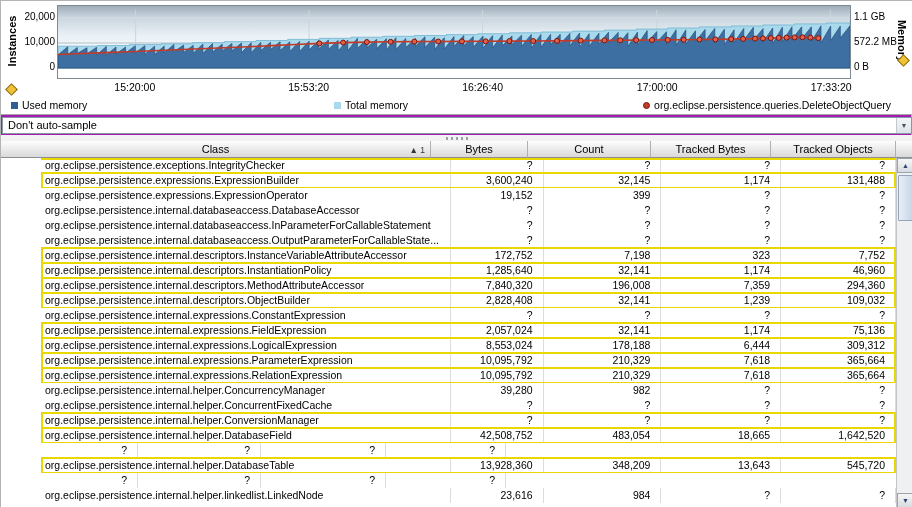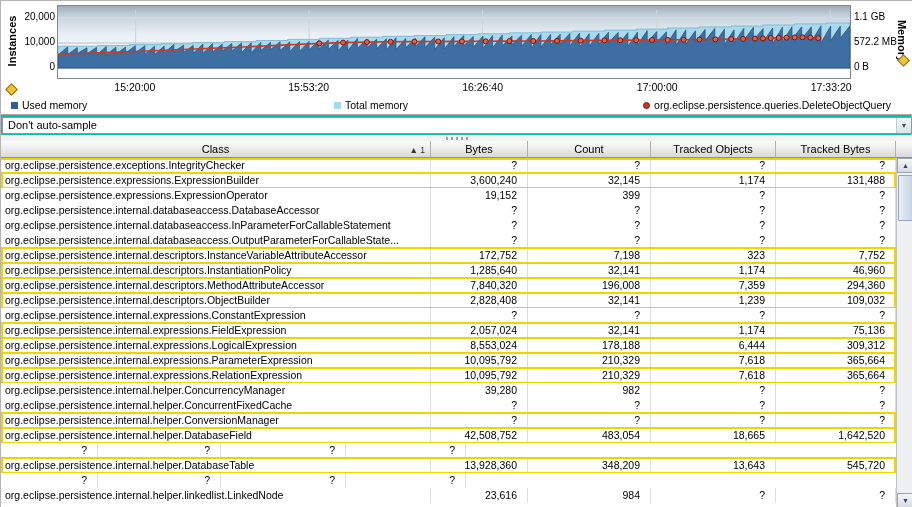--- a/index.html
+++ b/index.html
@@ -1,18 +1,18 @@
 <!DOCTYPE html>
 <html><head>
 <meta charset="utf-8">
 <style>
   * { box-sizing: border-box; margin: 0; padding: 0; }
   html,body { width:912px; height:507px; overflow:hidden; background:#fff;
     font-family:"Liberation Sans", sans-serif; color:#000; }
-  #app { position:relative; width:912px; height:507px; border:1px solid #b4b4b4; background:#14b8a6; }
+  #app { position:relative; width:912px; height:507px; border:1px solid #b4b4b4; background:#a21caf; }
 
   
   #chart-section { position:absolute; left:0; top:0; width:912px; height:114px; background:#fff; border-bottom:1px solid #a8a8a8; }
   .vaxis-label { position:absolute; width:70px; text-align:center; font-size:11px; font-weight:bold; }
   #instances-label { left:-24px; top:34px; transform:rotate(-90deg); }
   #memory-label { left:866px; top:34px; transform:rotate(90deg); }
   .tick { position:absolute; font-size:10px; height:12px; line-height:12px; }
   .tick.left { left:14px; width:40px; text-align:right; }
   .tick.right { left:853px; width:48px; text-align:left; }
   #plot { position:absolute; left:56px; top:4px; width:794px; height:74px; border:1px solid #7d8a94;
@@ -39,21 +39,21 @@
   #splitter .grip { position:absolute; left:445px; top:2px; width:22px; height:3px;
     background:repeating-linear-gradient(90deg,#97a1ab 0 2px,transparent 2px 5px); }
 
   
   #table { position:absolute; left:0; top:140px; width:912px; height:367px; background:#fff; }
   #thead { position:absolute; left:0; top:0; height:17px; display:flex; }
   .hcell { position:relative; height:17px; line-height:16px; font-size:11px; text-align:center;
     background:linear-gradient(#fdfdfd,#d9d9d9); border-right:1px solid #b0b0b0; border-bottom:1px solid #8e8e8e;
     white-space:nowrap; overflow:hidden; cursor:default; }
   .sort-ind { position:absolute; right:5px; top:1px; font-size:8.5px; color:#333; }
-  #tbody { position:absolute; left:0; top:17px; width:895px; height:350px; overflow:hidden; }
+  #tbody { position:absolute; left:0; top:17px; width:895px; height:350px; overflow:hidden;padding-left:40px; }
   .trow { position:relative; display:flex; height:15px; background:#fff; }
   .tcell { height:15px; line-height:15px; font-size:10.5px; padding:0 4px; white-space:nowrap; overflow:hidden;
     border-right:1px solid #dcdcdc; }
   .tcell.num { text-align:right; padding-right:10px; }
   .trow.hl::after { content:""; position:absolute; left:0; right:0; top:-1px; bottom:-1px;
     border:2px solid #e8d800; pointer-events:none; }
   .trow.topline::before { content:""; position:absolute; left:0; right:0; top:0; height:2px;
     background:#e8d800; pointer-events:none; }
 
   
@@ -161,22 +161,22 @@
 
   <div id="splitter">
     <div class="grip"></div>
   </div>
 
   <div id="table">
     <div id="thead">
         <div class="hcell" style="width: 430px;"><span>Class</span><span class="sort-ind">▲ 1</span></div>
         <div class="hcell" style="width: 97px;"><span>Bytes</span></div>
         <div class="hcell" style="width: 123px;"><span>Count</span></div>
+        <div class="hcell" style="width: 120px;"><span>Tracked Bytes</span></div>
         <div class="hcell" style="width: 125px;"><span>Tracked Objects</span></div>
-        <div class="hcell" style="width: 120px;"><span>Tracked Bytes</span></div>
         <div class="hcell" style="width: 17px;"></div>
       </div>
     <div id="tbody">
         <div class="trow topline">
           <div class="tcell" style="width: 430px;">org.eclipse.persistence.exceptions.IntegrityChecker</div>
           <div class="tcell num" style="width: 97px;">?</div>
           <div class="tcell num" style="width: 123px;">?</div>
           <div class="tcell num" style="width: 125px;">?</div>
           <div class="tcell num" style="width: 120px;">?</div>
         </div>

